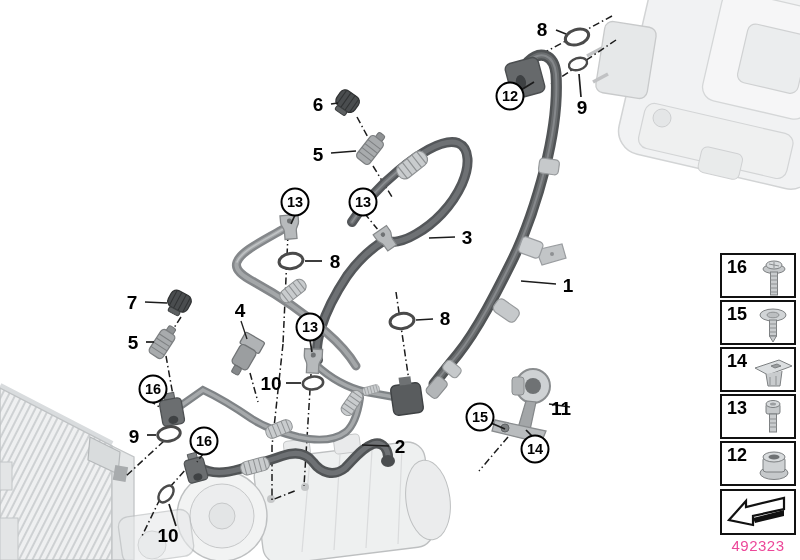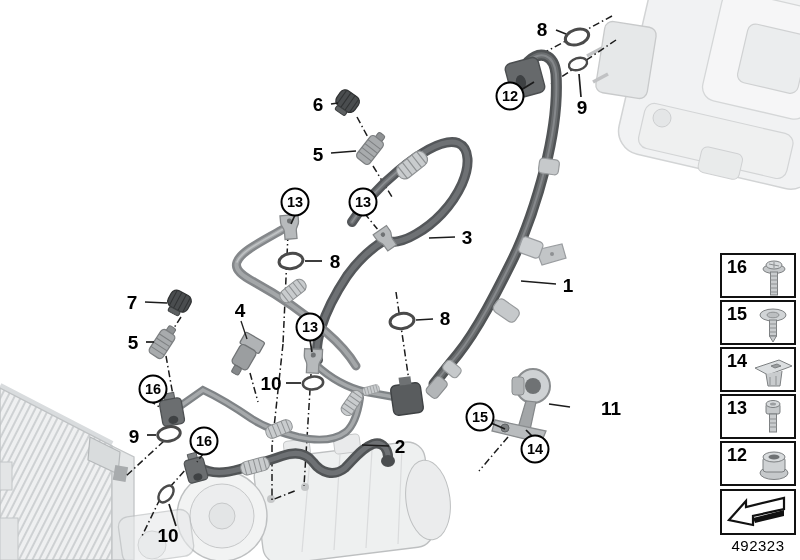--- a/index.html
+++ b/index.html
@@ -13,21 +13,21 @@
            background:#fff;font-size:14.5px;display:flex;align-items:center;justify-content:center;}
   
   .sidebar{position:absolute;left:720px;top:253px;width:76px;}
   .part-box{box-sizing:border-box;width:76px;height:45px;border:2px solid #111;
             background:#fff;position:relative;margin-bottom:2px;}
   .part-box .num{position:absolute;left:5px;top:2px;font-weight:bold;font-size:18px;color:#000;}
   .part-box svg{position:absolute;right:1px;top:2px;}
   .arrow-box{box-sizing:border-box;width:76px;height:46px;border:2px solid #111;
              background:#fff;position:relative;margin-top:3px;}
   #drawing-number{position:absolute;left:716px;top:537px;width:84px;text-align:center;
-                  font-size:15px;color:#000000;letter-spacing:.5px;}
+                  font-size:15px;color:#ec4899;letter-spacing:.5px;}
 </style>
 </head>
 <body>
 
 <div class="stage">
 
   <svg class="diagram" width="800" height="560" viewBox="0 0 800 560">
     <defs>
       <pattern id="hatch" width="6" height="6" patternUnits="userSpaceOnUse" patternTransform="rotate(27)">
         <rect width="6" height="6" fill="#eff0f1"></rect>
@@ -290,21 +290,21 @@
       <div class="callout" style="left: 318px; top: 104px;">6</div>
       <div class="callout" style="left: 318px; top: 154px;">5</div>
       <div class="callout" style="left: 467px; top: 237px;">3</div>
       <div class="callout" style="left: 335px; top: 261px;">8</div>
       <div class="callout" style="left: 568px; top: 285px;">1</div>
       <div class="callout" style="left: 132px; top: 302px;">7</div>
       <div class="callout" style="left: 240px; top: 310px;">4</div>
       <div class="callout" style="left: 445px; top: 318px;">8</div>
       <div class="callout" style="left: 133px; top: 342px;">5</div>
       <div class="callout" style="left: 271px; top: 383px;">10</div>
-      <div class="callout" style="left: 611px; top: 408px;">11</div>
+      <div class="callout" style="left: 561px; top: 408px;">11</div>
       <div class="callout" style="left: 134px; top: 436px;">9</div>
       <div class="callout" style="left: 400px; top: 446px;">2</div>
       <div class="callout" style="left: 168px; top: 535px;">10</div>
       <div class="callout circled" style="left: 510px; top: 96px;">12</div>
       <div class="callout circled" style="left: 295px; top: 202px;">13</div>
       <div class="callout circled" style="left: 363px; top: 202px;">13</div>
       <div class="callout circled" style="left: 310px; top: 327px;">13</div>
       <div class="callout circled" style="left: 153px; top: 389px;">16</div>
       <div class="callout circled" style="left: 480px; top: 417px;">15</div>
       <div class="callout circled" style="left: 204px; top: 441px;">16</div>

